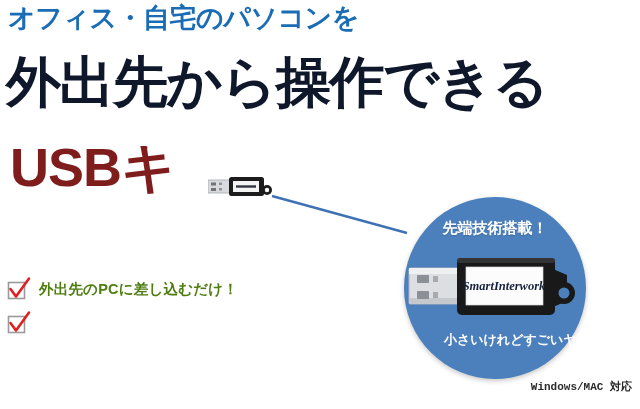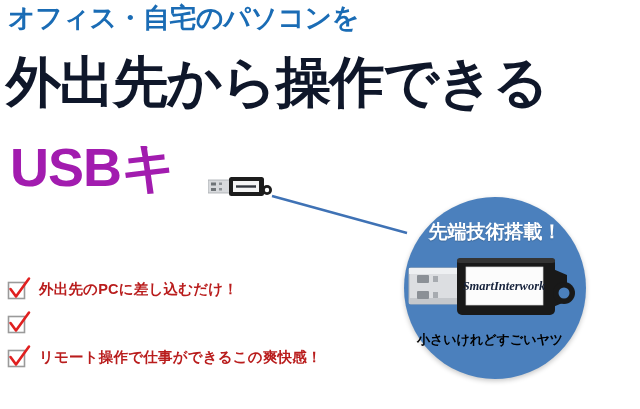--- a/index.html
+++ b/index.html
@@ -40,21 +40,21 @@
     letter-spacing: -1.5px;
     white-space: nowrap;
     line-height: 1.05;
   }
   .headline-3 {
     position: absolute;
     left: 10px;
     top: 139px;
     font-size: 54px;
     font-weight: bold;
-    color: #a21caf;
+    color: #7f1d1d;
     letter-spacing: -1px;
     white-space: nowrap;
     line-height: 1.05;
   }
 
   
   .mini-usb {
     position: absolute;
     left: 208px;
     top: 176px;
@@ -82,35 +82,35 @@
     border-radius: 50%;
     background: #4b80bd;
     box-shadow: 0 2px 5px rgba(0,0,0,0.22);
   }
   .circle-title {
     position: absolute;
     left: 0;
     top: 22px;
     width: 100%;
     text-align: center;
-    font-size: 19px;
+    font-size: 15px;
     font-weight: bold;
     color: #ffffff;
     letter-spacing: 0px;
     text-shadow: 0 1px 1px rgba(0,0,0,0.18);
   }
   .circle-caption {
     position: absolute;
-    left: 13px;
+    left: 4px;
     bottom: 30px;
     width: 100%;
-    text-align: left;
+    text-align: right;
     font-size: 13px;
     font-weight: bold;
-    color: #000000;
+    color: #ffffff;
     letter-spacing: 0px;
   }
   .big-usb {
     position: absolute;
     left: 3px;
     top: 58px;
     width: 176px;
     height: 66px;
     text-align: right;
   }
@@ -129,21 +129,21 @@
   .check-mark {
     width: 26px;
     height: 26px;
     flex: 0 0 26px;
     margin-right: 7px;
     position: relative;
   }
   .check-label {
     font-size: 14.5px;
     font-weight: bold;
-    color: #b91c1c;
+    color: #4d7c0f;
     letter-spacing: 0.2px;
     white-space: nowrap;
   }
 
   
   .footer-note {
     position: absolute;
     right: 8px;
     bottom: 8px;
     font-family: "Liberation Mono", "DejaVu Sans Mono", monospace;
@@ -233,26 +233,18 @@
 
     <div class="check-row">
       <span class="check-mark">
         <svg width="26" height="26" viewBox="0 0 26 26">
           <rect x="2.5" y="6.5" width="16" height="16" fill="none" stroke="#9a9a9a" stroke-width="1.6"></rect>
           <path d="M4.5 13 L10 20.5 L23 2.5" fill="none" stroke="#e02020" stroke-width="2.6" stroke-linecap="round" stroke-linejoin="round"></path>
         </svg>
       </span>
     </div>
 
-    <div class="check-row">
-      <span class="check-mark">
-        <svg width="26" height="26" viewBox="0 0 26 26">
-          <rect x="2.5" y="6.5" width="16" height="16" fill="none" stroke="#9a9a9a" stroke-width="1.6"></rect>
-          <path d="M4.5 13 L10 20.5 L23 2.5" fill="none" stroke="#e02020" stroke-width="2.6" stroke-linecap="round" stroke-linejoin="round"></path>
-        </svg>
-      </span>
-      <span class="check-label">リモート操作で仕事ができるこの爽快感！</span>
-    </div>
-
-  </div>
-
+
+  </div>
+
+  <div class="footer-note">Windows/MAC 対応</div>
 
 </div>
 
 </body></html>

